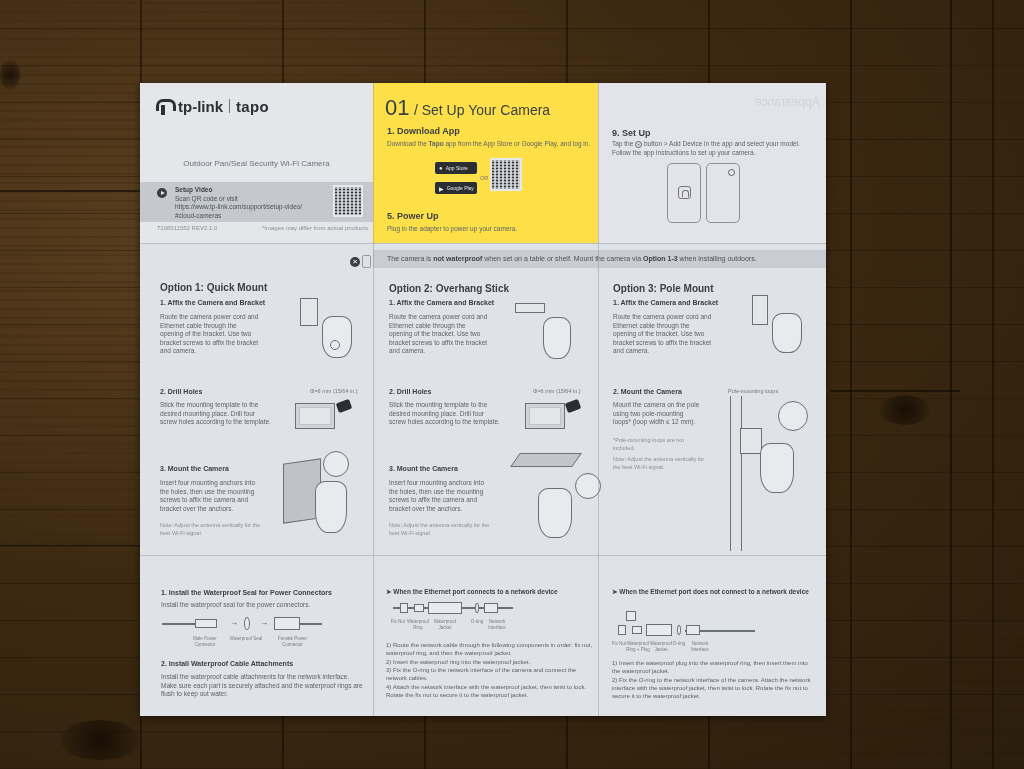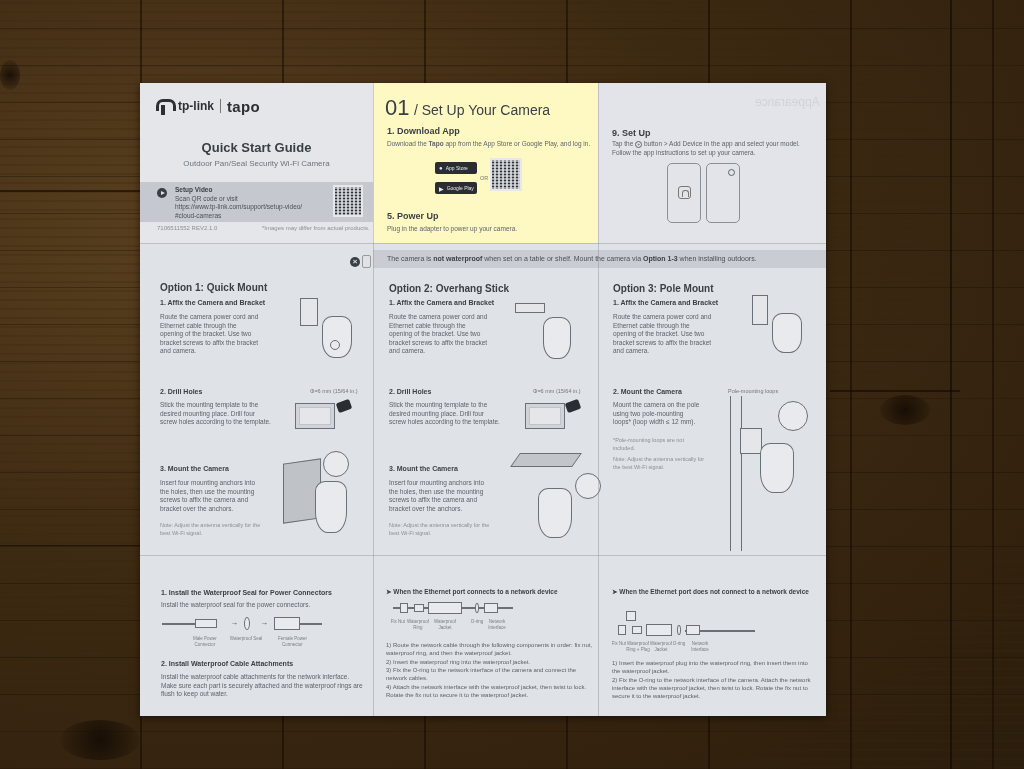--- a/index.html
+++ b/index.html
@@ -20,30 +20,30 @@
     position: absolute; left: 140px; top: 83px; width: 686px; height: 633px;
     background: #dfe2e7;
     box-shadow: 0 2px 8px rgba(0,0,0,0.5);
   }
   .panel { position: absolute; color: #444b52; overflow: hidden; }
   .fold-v { position: absolute; top: 0; bottom: 0; width: 1px; background: rgba(120,125,135,0.35); }
   .fold-h { position: absolute; left: 0; right: 0; height: 1px; background: rgba(120,125,135,0.35); }
 
   
   .p-cover { left: 0; top: 0; width: 233px; height: 160px; background: #e4e6ea; }
-  .p-01a { left: 233px; top: 0; width: 225px; height: 160px; background: #fef9c3; }
+  .p-01a { left: 233px; top: 0; width: 225px; height: 160px; background: #fde047; }
   .p-01b { left: 458px; top: 0; width: 228px; height: 160px; background: #e2e4e9; }
   .p-02 { left: 0; top: 160px; width: 686px; height: 312px; }
   .p-03 { left: 0; top: 472px; width: 686px; height: 161px; }
 
   .logo-row { position: absolute; left: 14px; top: 14px; display: flex; align-items: center; gap: 6px; }
   .logo-mark { width: 18px; height: 18px; position: relative; }
   .logo-mark::before { content: ""; position: absolute; left: 2px; top: 2px; width: 14px; height: 9px; border: 3px solid #2c2f33; border-bottom: none; border-radius: 7px 7px 0 0; }
   .logo-mark::after { content: ""; position: absolute; left: 7px; top: 8px; width: 4px; height: 10px; background: #2c2f33; }
-  .logo-tplink { font-size: 12px; font-weight: bold; color: #2c2f33; }
+  .logo-tplink { font-size: 15px; font-weight: bold; color: #2c2f33; }
   .logo-sep { width: 1px; height: 14px; background: #777; }
   .logo-tapo { font-size: 15px; font-weight: bold; color: #2c2f33; letter-spacing: 0.3px; }
 
   .qsg-title { position: absolute; left: 0; width: 233px; top: 57px; text-align: center; font-size: 13px; font-weight: bold; color: #3a3f45; }
   .qsg-sub { position: absolute; left: 0; width: 233px; top: 76px; text-align: center; font-size: 8px; color: #6d737a; }
   .setup-box { position: absolute; left: 0; top: 99px; width: 233px; height: 40px; background: #c5c9cf; }
   .play-icon { position: absolute; left: 17px; top: 6px; width: 10px; height: 10px; border-radius: 50%; background: #3a3f45; }
   .play-icon::after { content: ""; position: absolute; left: 4px; top: 3px; border-left: 4px solid #dfe2e7; border-top: 2px solid transparent; border-bottom: 2px solid transparent; }
   .setup-text { position: absolute; left: 35px; top: 4px; font-size: 6.5px; color: #4a5056; line-height: 8.5px; }
   .setup-text b { color: #3a3f45; }
@@ -114,21 +114,20 @@
 
 <div class="sheet">
 
   <div class="panel p-cover">
     <div class="logo-row">
       <div class="logo-mark"></div>
       <span class="logo-tplink">tp-link</span>
       <span class="logo-sep"></span>
       <span class="logo-tapo">tapo</span>
     </div>
-    <div class="qsg-title">Quick Start Guide</div>
     <div class="qsg-sub">Outdoor Pan/Seal Security Wi-Fi Camera</div>
     <div class="setup-box">
       <div class="play-icon"></div>
       <div class="setup-text">
         <b>Setup Video</b><br>
         <span>Scan QR code or visit</span><br>
         <span>https://www.tp-link.com/support/setup-video/</span><br>
         <span>#cloud-cameras</span>
       </div>
       <div class="qr qr-setup"></div>

